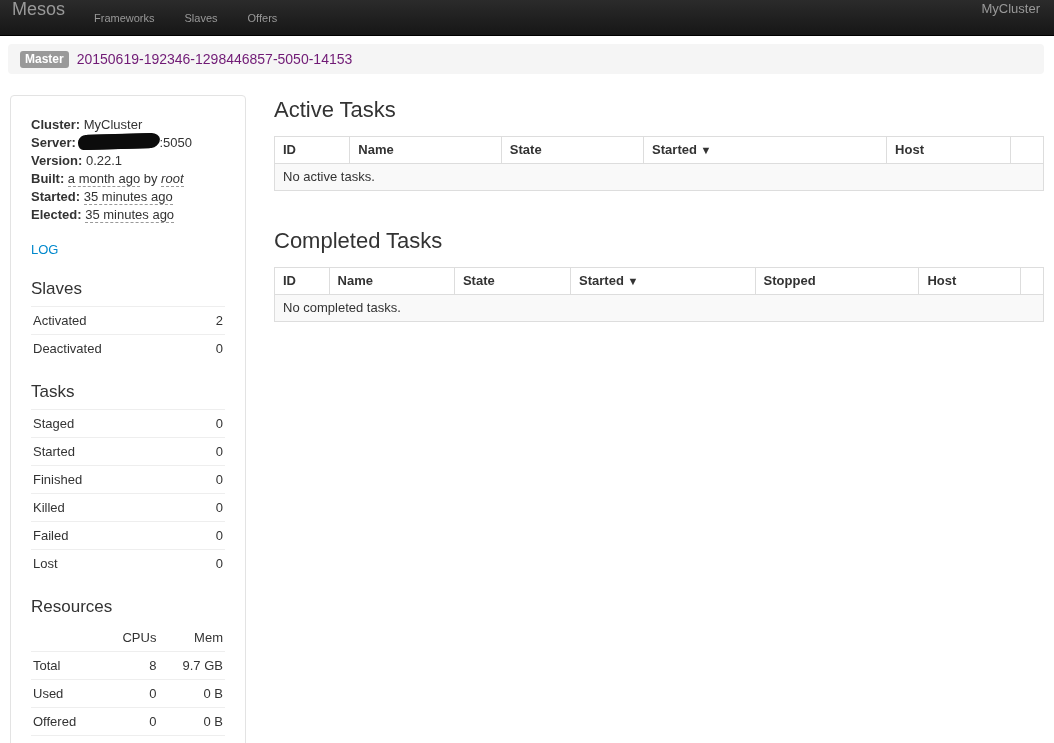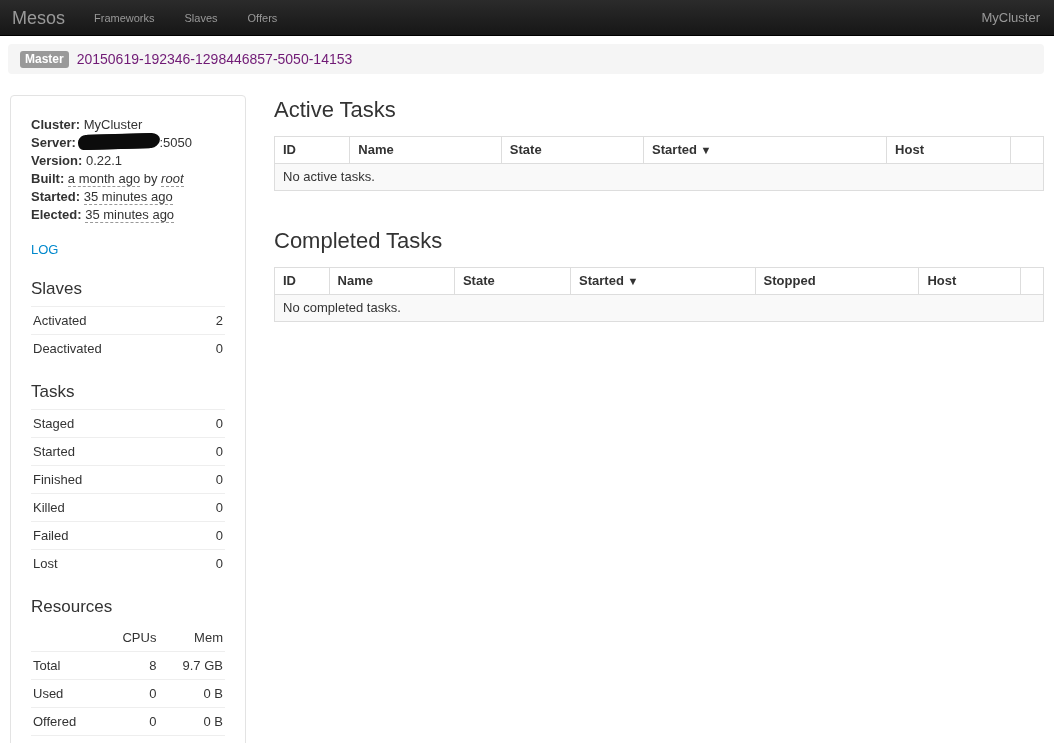--- a/index.html
+++ b/index.html
@@ -11,21 +11,21 @@
     background: #fff;
     line-height: 18px;
   }
 
   
   .navbar {
     height: 36px;
     background: linear-gradient(#2b2b2b, #161616);
     border-bottom: 1px solid #000;
     display: flex;
-    align-items: center;
+    align-items: flex-start;
     width: 100%;
   }
   .brand {
     color: #999;
     font-size: 18px;
     padding: 0 14px 0 12px;
     text-decoration: none;
     cursor: pointer;
   }
   .nav { list-style: none; display: flex; }

